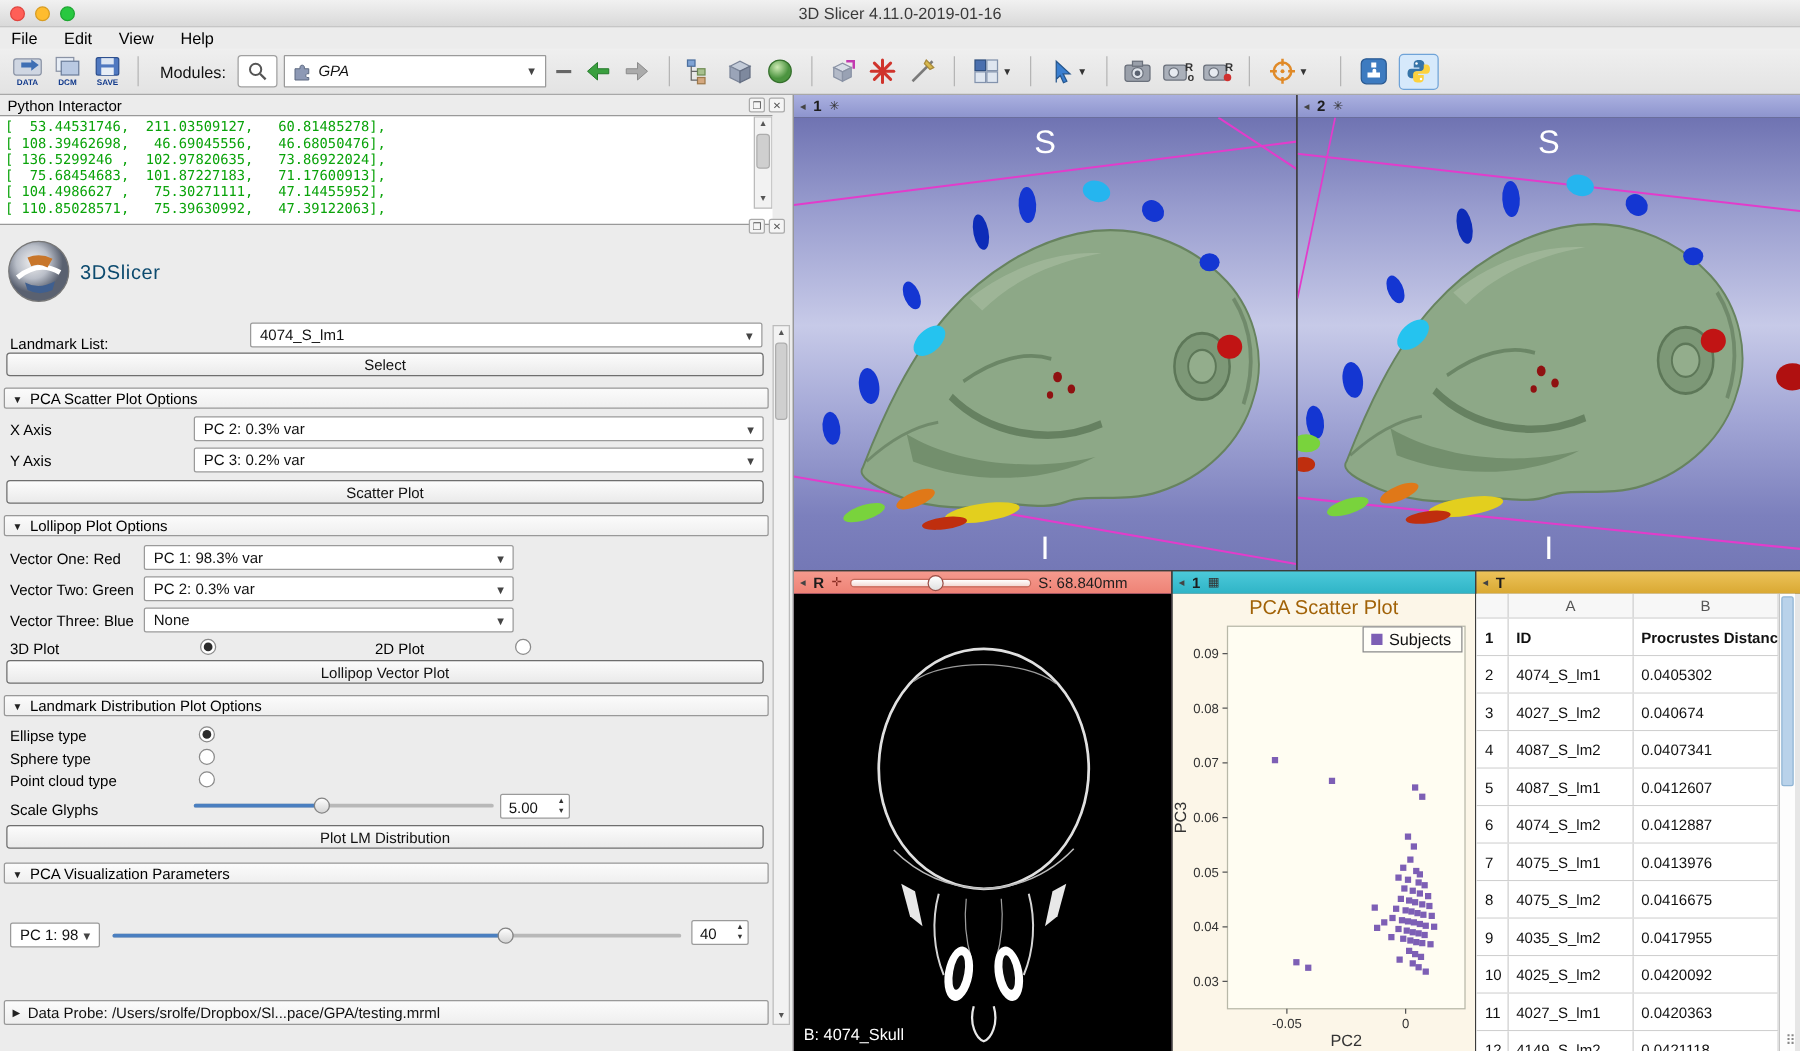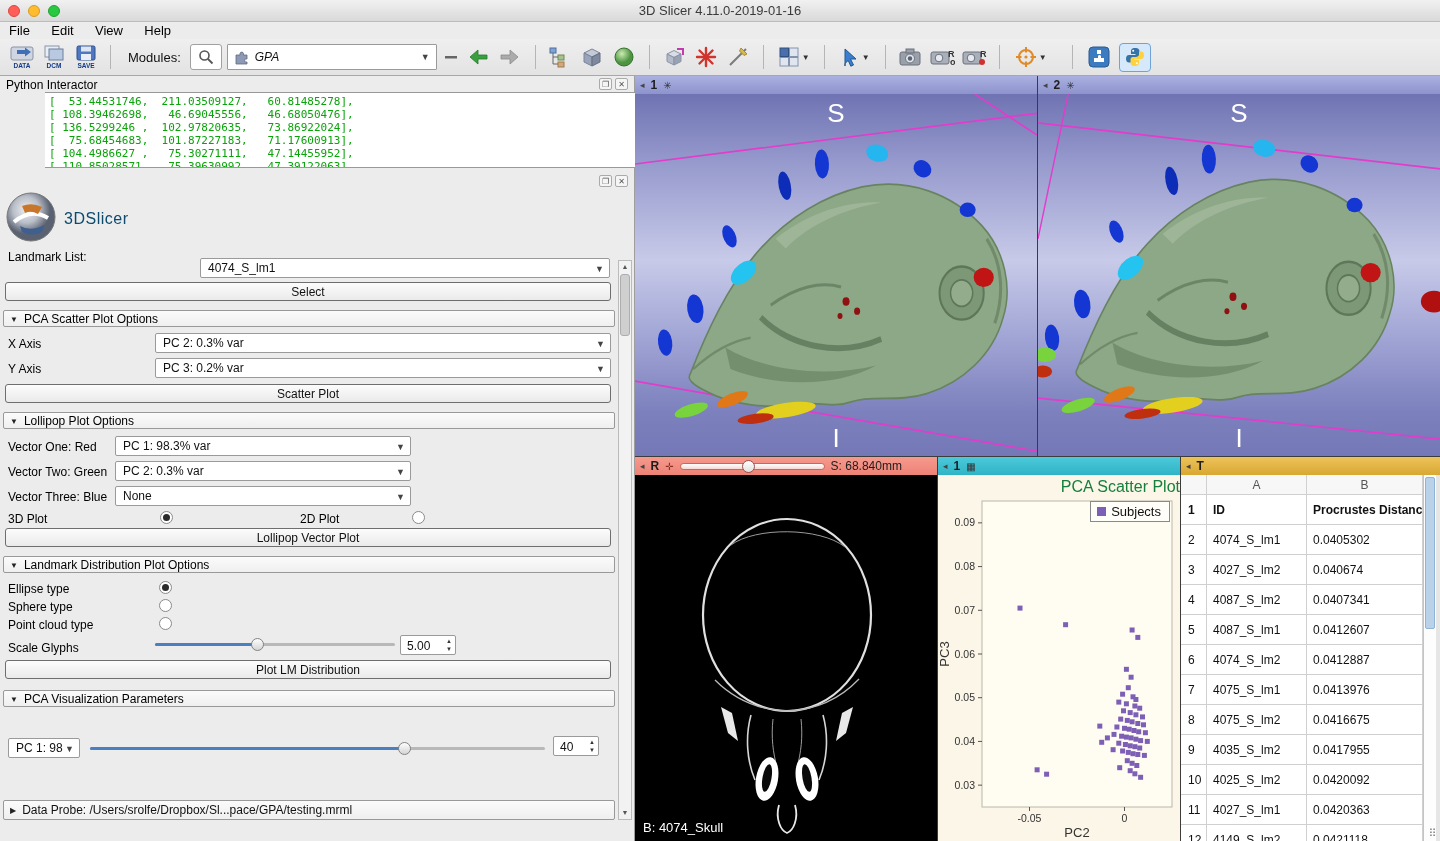--- a/index.html
+++ b/index.html
@@ -29,22 +29,22 @@
   #module-combo .chev{position:absolute;right:6px;font-size:9px;color:#444;}
   .tchev{font-size:8px;color:#333;margin-left:2px;}
   #python-console-button{background:#d6e9fb;border:1px solid #6fa3d8;border-radius:4px;}
   .iconlabel{font-size:6.5px;font-weight:bold;fill:#123a8c;}
   
   #left-panel{position:absolute;left:0;top:76px;width:635px;height:765px;background:#ececec;
     border-right:1px solid #9e9e9e;box-sizing:border-box;}
   .lbl{position:absolute;font-size:12px;color:#000;white-space:nowrap;}
   .winbtn{position:absolute;width:13px;height:12px;font-size:8px;line-height:12px;text-align:center;
     color:#555;border:1px solid #aaa;border-radius:2px;background:#f5f5f5;box-sizing:border-box;}
-  #py-console{position:absolute;left:0;top:16px;width:618px;height:76px;background:#fff;
-    border-top:1px solid #999;border-bottom:1px solid #999;overflow:hidden;box-sizing:border-box;margin-left:45px;}
+  #py-console{position:absolute;left:0;top:16px;width:618px;height:88px;background:#fff;
+    border-top:1px solid #999;border-bottom:1px solid #999;overflow:hidden;box-sizing:border-box;}
   #console-pre{margin:0;padding:2px 4px;font-family:"DejaVu Sans Mono",monospace;font-size:11px;
     line-height:13px;color:#0aa30a;white-space:pre;}
   .vscroll{position:absolute;background:#f2f2f2;border:1px solid #bbb;box-sizing:border-box;}
   .varrow{position:absolute;left:0;right:0;text-align:center;font-size:7px;color:#555;height:12px;line-height:12px;}
   .vthumb{position:absolute;left:1px;right:1px;background:#cfcfcf;border:1px solid #adadad;border-radius:3px;}
   .sect{position:absolute;left:3px;width:612px;height:17px;border:1px solid #999;border-radius:2px;
     background:linear-gradient(#fbfbfb,#efefef);font-size:12px;line-height:17px;color:#000;
     padding-left:6px;box-sizing:border-box;}
   .sect .arrow{display:inline-block;margin-right:6px;font-size:8px;color:#222;vertical-align:1px;}
   .bigbtn{position:absolute;left:5px;width:606px;height:19px;border:1px solid #6e6e6e;border-radius:3px;
@@ -87,21 +87,21 @@
   #redview .view-body{background:#701a75;}
   #red-slider{position:relative;width:145px;height:13px;}
   #red-slider .rtrack{position:absolute;left:0;right:0;top:3px;height:7px;background:linear-gradient(#fff,#f3d9d4);
     border:1px solid #c46a5c;border-radius:4px;box-sizing:border-box;}
   #red-slider .rknob{position:absolute;left:43%;top:0;width:13px;height:13px;border-radius:50%;
     background:linear-gradient(#ffffff,#e0e0e0);border:1px solid #9a5048;box-sizing:border-box;}
   #red-offset{font-size:12px;color:#1d1d1d;}
   #red-corner-label{position:absolute;left:8px;bottom:6px;color:#fff;font-size:13px;}
   #plotview{left:303px;top:381px;width:242px;height:384px;}
   #plotview .view-hdr{background:linear-gradient(#4cc9da,#2fb4c6);}
-  #plot-title{position:absolute;left:0;right:0;top:3px;text-align:right;font-size:16px;color:#15803d;}
+  #plot-title{position:absolute;left:0;right:0;top:3px;text-align:center;font-size:16px;color:#a16207;}
   #plot-legend{position:absolute;right:10px;top:26px;border:1px solid #8a8a8a;background:#fffef8;
     padding:2px 8px 2px 6px;display:flex;align-items:center;gap:5px;font-size:13px;}
   #legend-swatch{width:9px;height:9px;display:inline-block;}
   #tableview{left:546px;top:381px;width:259px;height:384px;}
   #tableview .view-hdr{background:linear-gradient(#ecc35a,#d9a832);}
   #tableview .view-body{background:#e6e6e6;}
   #tbl{position:absolute;left:0;top:0;width:242px;bottom:0;background:#fff;overflow:hidden;}
   .trow{display:flex;height:30px;border-bottom:1px solid #d0d0d0;background:#fff;box-sizing:border-box;}
   .trow.letters{height:20px;background:#f7f7f7;color:#555;}
   .trow.letters .tcell,.trow.letters .tnum{justify-content:center;padding-left:0;}
@@ -339,21 +339,21 @@
           <stop offset="100%" stop-color="#5a6170"></stop>
         </radialGradient>
       </defs>
     <circle cx="29" cy="29" r="24" fill="url(#glogo)" stroke="#777"></circle>
     <path d="M12 34 Q29 20 46 30" fill="none" stroke="#fff" stroke-width="4"></path>
     <path d="M20 18 Q30 14 40 19 L36 26 Q29 22 23 25 Z" fill="#c8762a"></path>
     <path d="M18 38 Q29 44 42 37 L40 44 Q30 49 20 44 Z" fill="#3f5f8f"></path>
   </svg>
   <div id="logo-text">3DSlicer</div>
 
-  <div class="lbl" style="left:8px;top:174px;">Landmark List:</div>
+  <div class="lbl" style="left:8px;top:192px;">Landmark List:</div>
   <div class="combo" style="left:200px;top:182px;width:410px;">
     <span>4074_S_lm1</span>
     <span class="chev">▼</span>
   </div>
 
   <div class="bigbtn" style="top:206px;">Select</div>
 
   <div class="sect" style="top:234px;"><span class="arrow">▼</span><span>PCA Scatter Plot Options</span></div>
   <div class="lbl" style="left:8px;top:261px;">X Axis</div>
   <div class="combo" style="left:155px;top:257px;width:456px;">

